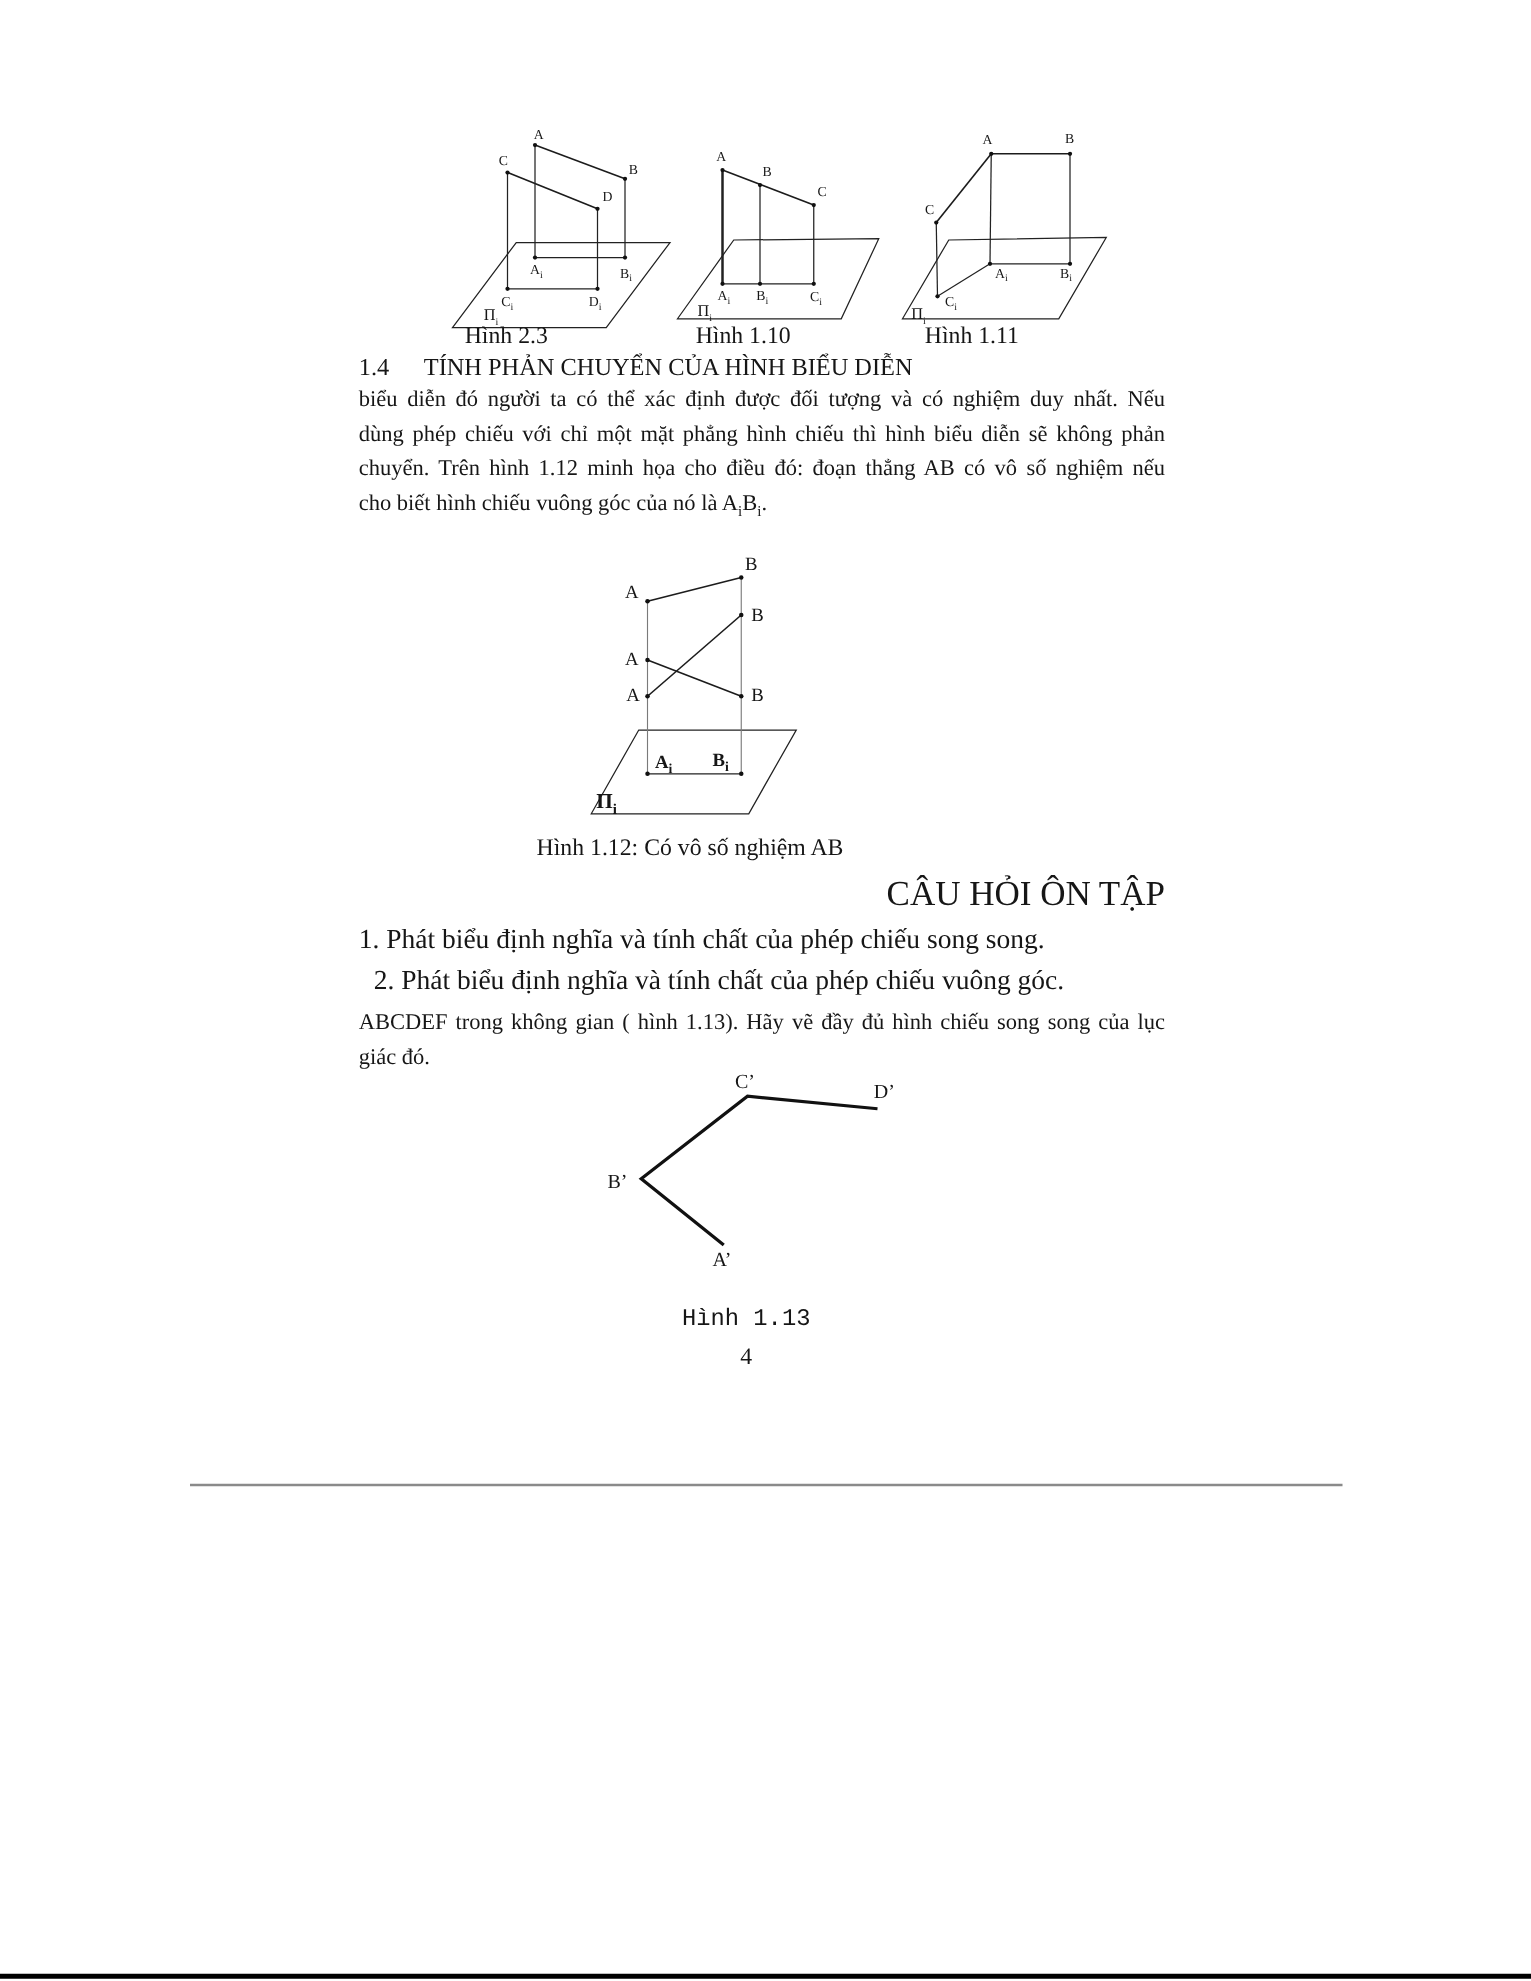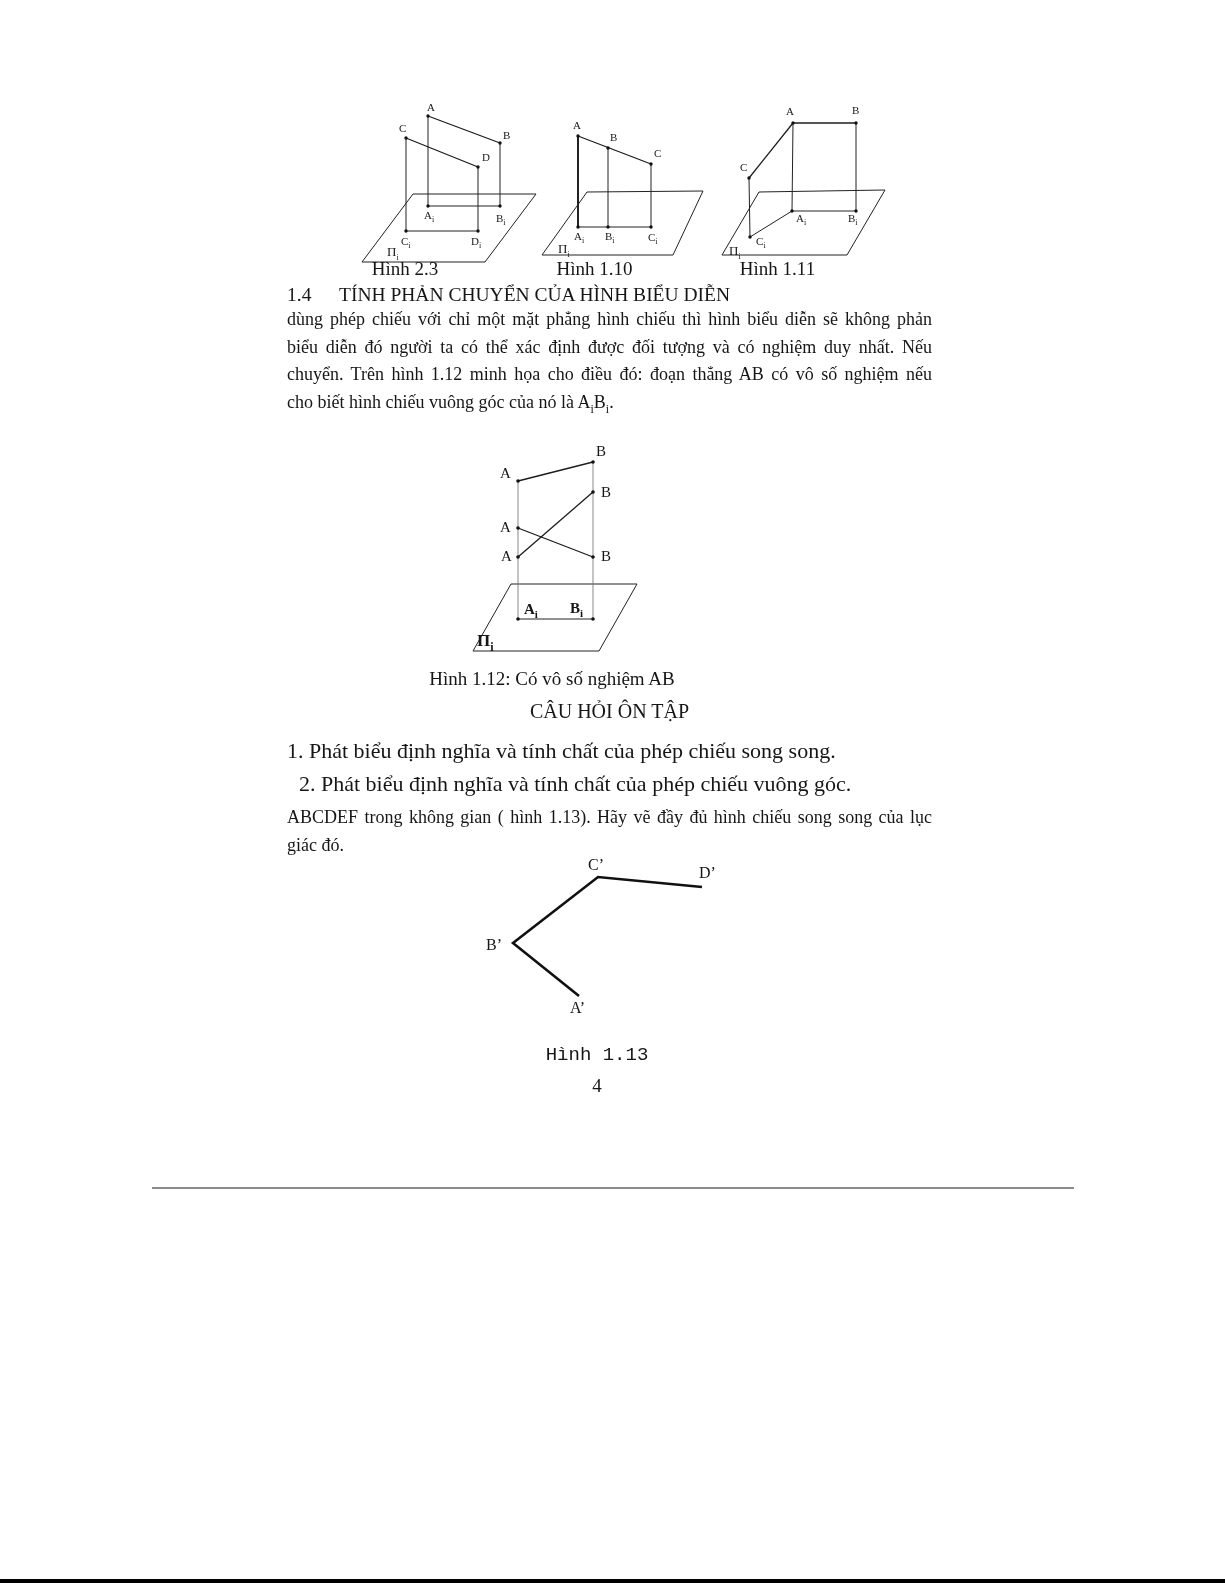--- a/index.html
+++ b/index.html
@@ -5,21 +5,21 @@
   html,body{margin:0;padding:0;background:#fff;}
   .page{position:relative;width:1225px;height:1585px;background:#ffffff;overflow:hidden;
         font-family:"Liberation Serif","DejaVu Serif",serif;color:#161616;}
   .abs{position:absolute;}
   .caption{font-size:19px;text-align:center;white-space:nowrap;}
   .section-heading{font-size:19.5px;white-space:nowrap;}
   .section-heading .sec-num{display:inline-block;width:52px;}
   .para{font-size:18px;line-height:27.6px;width:645px;}
   .jline{text-align:justify;text-align-last:justify;}
   .jline.last{text-align-last:left;}
-  .review-heading{font-size:20px;text-align:center;width:645px;white-space:nowrap;}
+  .review-heading{font-size:28px;text-align:right;width:645px;white-space:nowrap;}
   .question{font-size:22px;white-space:nowrap;}
   sub{font-size:12px;line-height:0;}
   svg{overflow:visible;}
   .figtext{font-family:"Liberation Serif","DejaVu Serif",serif;font-size:11px;fill:#161616;}
   .figtext .sub{font-size:8px;}
   .plane-label{font-size:13px;}
   .f12-label{font-size:15px;}
   .f12-sub{font-size:15px;font-weight:600;}
   .f12-sub .sub{font-size:11px;}
   .f12-plane{font-size:17px;font-weight:600;}
@@ -128,22 +128,22 @@
     <text class="figtext" x="41" y="147"><tspan>C</tspan><tspan class="sub" dy="3">i</tspan></text>
     <text class="figtext plane-label" x="14" y="157"><tspan>Π</tspan><tspan class="sub" dy="4">i</tspan></text>
   </svg>
   <div class="abs caption" style="left:715px;top:258px;width:125px;">Hình 1.11</div>
 
   <div class="abs section-heading" style="left:287px;top:284px;">
     <span class="sec-num">1.4</span><span>TÍNH PHẢN CHUYỂN CỦA HÌNH BIỂU DIỄN</span>
   </div>
 
   <div class="abs para" style="left:287px;top:306px;">
+    <div class="jline">biểu diễn đó người ta có thể xác định được đối tượng và có nghiệm duy nhất. Nếu</div>
     <div class="jline">dùng phép chiếu với chỉ một mặt phẳng hình chiếu thì hình biểu diễn sẽ không phản</div>
-    <div class="jline">biểu diễn đó người ta có thể xác định được đối tượng và có nghiệm duy nhất. Nếu</div>
     <div class="jline">chuyển. Trên hình 1.12 minh họa cho điều đó: đoạn thẳng AB có vô số nghiệm nếu</div>
     <div class="jline last"><span>cho biết hình chiếu vuông góc của nó là </span><span>A</span><sub>i</sub><span>B</span><sub>i</sub><span>.</span></div>
   </div>
 
   <svg class="abs" style="left:460px;top:438px;" width="195" height="225" viewBox="0 0 195 225">
     <polygon class="stroke" points="51,146 177,146 139,213 13,213"></polygon>
     <g>
       <line class="stroke-light" x1="58" y1="43" x2="58" y2="181"></line>
       <line class="stroke-light" x1="133" y1="24" x2="133" y2="181"></line>
       <line class="stroke-seg" x1="58" y1="43" x2="133" y2="24"></line>

